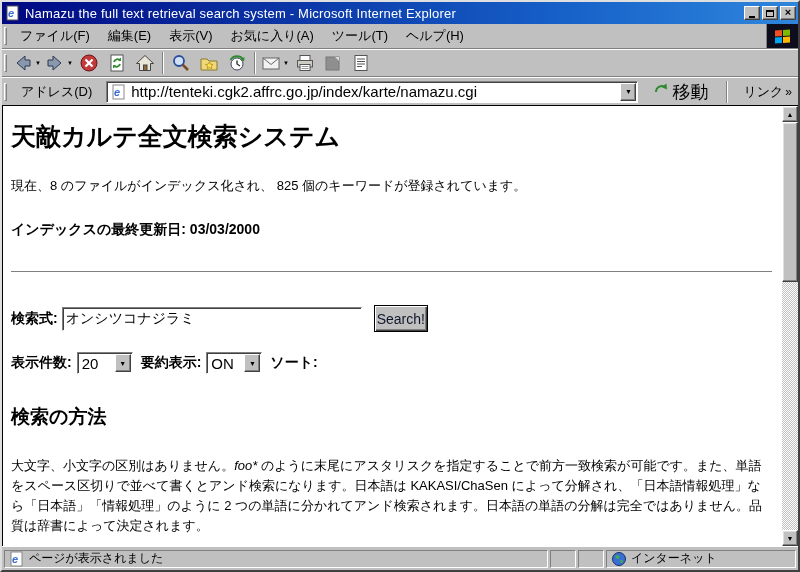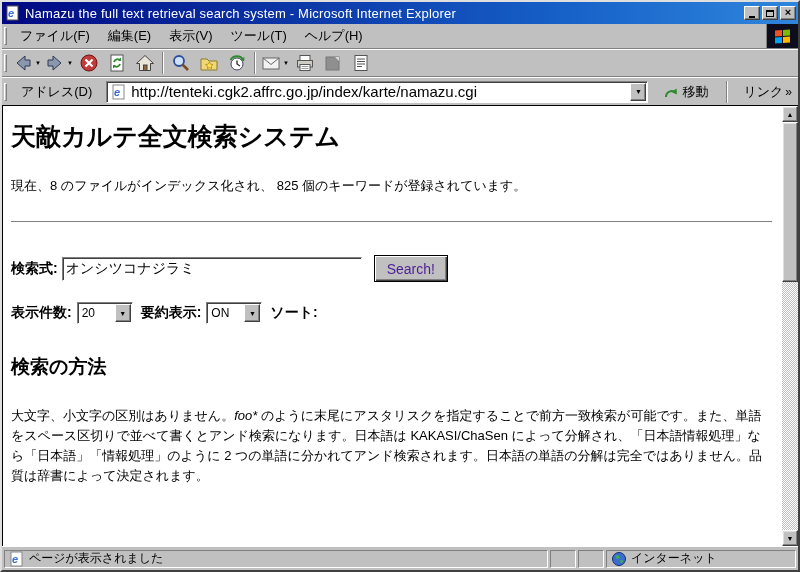--- a/index.html
+++ b/index.html
@@ -85,21 +85,21 @@
     overflow: hidden;
   }
   .combo .url { font-size: 15px; white-space: nowrap; flex: 1; }
   .drop-btn {
     width: 16px; height: 18px; margin: 1px 1px 1px 0; background: #c0c0c0;
     border: 1px solid; border-color: #fff #404040 #404040 #fff;
     box-shadow: inset -1px -1px 0 #808080;
     display: flex; align-items: center; justify-content: center;
     font-size: 7px; flex: 0 0 16px;
   }
-  .go-btn { display: flex; align-items: flex-end; gap: 3px; padding: 0 7px; font-size: 13px; white-space: nowrap; }
+  .go-btn { display: flex; align-items: flex-start; gap: 3px; padding: 0 7px; font-size: 18px; white-space: nowrap; }
   .links-zone { display: flex; align-items: center; gap: 2px; padding: 0 2px 0 4px; font-size: 13px; white-space: nowrap; }
   .links-chevron { font-size: 12px; }
   
   .content {
     flex: 1 1 auto; min-height: 0;
     background: #fff;
     border-top: 1px solid #000; border-left: 1px solid #000;
     display: flex;
   }
   .page { flex: 1; padding: 8px 10px 0 8px; overflow: hidden; }
@@ -111,34 +111,34 @@
   .form-label { font-weight: bold; font-size: 14px; white-space: nowrap; }
   .query-input {
     width: 300px; height: 24px; margin-left: 4px; padding: 0 3px;
     font-size: 14px; font-family: inherit;
     background: #fff;
     border: 1px solid; border-color: #808080 #fff #fff #808080;
     box-shadow: inset 1px 1px 0 #404040;
     outline: none;
   }
   .search-btn {
-    margin-left: 12px; height: 27px; padding: 0 12px;
-    font-size: 14px; font-family: inherit; color: #4c1d95;
+    margin-left: 12px; height: 27px; padding: 0 2px;
+    font-size: 14px; font-family: inherit; color: #0f172a;
     background: #c0c0c0;
     border: 1px solid #000;
     box-shadow: inset 1px 1px 0 #fff, inset -1px -1px 0 #404040, inset -2px -2px 0 #808080;
   }
   .selects-row { display: flex; align-items: center; margin-bottom: 30px; }
   .fake-select {
     height: 22px; background: #fff; margin: 0 8px 0 5px;
     border: 1px solid; border-color: #808080 #fff #fff #808080;
     box-shadow: inset 1px 1px 0 #404040;
     display: flex; align-items: center;
   }
-  .fs-value { flex: 1; padding: 0 4px; font-size: 12px; }
+  .fs-value { flex: 1; padding: 0 4px; font-size: 15px; }
   .fs-btn {
     width: 16px; height: 18px; margin-right: 1px; background: #c0c0c0;
     border: 1px solid; border-color: #fff #404040 #404040 #fff;
     box-shadow: inset -1px -1px 0 #808080;
     display: flex; align-items: center; justify-content: center; font-size: 7px;
   }
   .w-results { width: 56px; } .w-summary { width: 56px; } .w-sort { width: 126px; }
   .page h2 { font-size: 19px; font-weight: bold; margin: 0 0 26px; }
   .howto { font-size: 13px; line-height: 1.55; margin-bottom: 18px; max-width: 760px; margin-top: 22px; }
   .howto em { font-style: italic; }
@@ -206,20 +206,21 @@
           <span class="glyph-close">×</span>
         </span>
     </span>
   </div>
 
   <div class="menubar">
     <span class="grip"></span>
     <span class="menu-item">ファイル(F)</span>
     <span class="menu-item">編集(E)</span>
     <span class="menu-item">表示(V)</span>
+    <span class="menu-item">お気に入り(A)</span>
     <span class="menu-item">ツール(T)</span>
     <span class="menu-item">ヘルプ(H)</span>
     <span class="brand">
       <span class="flag">
         <i style="background:#f25022"></i>
           <i style="background:#7fba00"></i>
           <i style="background:#00a4ef"></i>
           <i style="background:#ffb900"></i>
       </span>
     </span>
@@ -343,20 +344,21 @@
     <span class="links-zone">
       <span>リンク</span>
       <span class="links-chevron">»</span>
     </span>
   </div>
 
   <div class="content">
     <div class="page">
       <h1>天敵カルテ全文検索システム</h1>
       <p class="index-line">現在、8 のファイルがインデックス化され、 825 個のキーワードが登録されています。</p>
+      <p class="update-line">インデックスの最終更新日: 03/03/2000</p>
       <hr class="rule">
 
       <div class="form-row">
         <span class="form-label">検索式:</span>
         <input class="query-input" type="text" value="オンシツコナジラミ" style="">
         <button class="search-btn">Search!</button>
       </div>
 
       <div class="selects-row">
         <span class="form-label">表示件数:</span>

